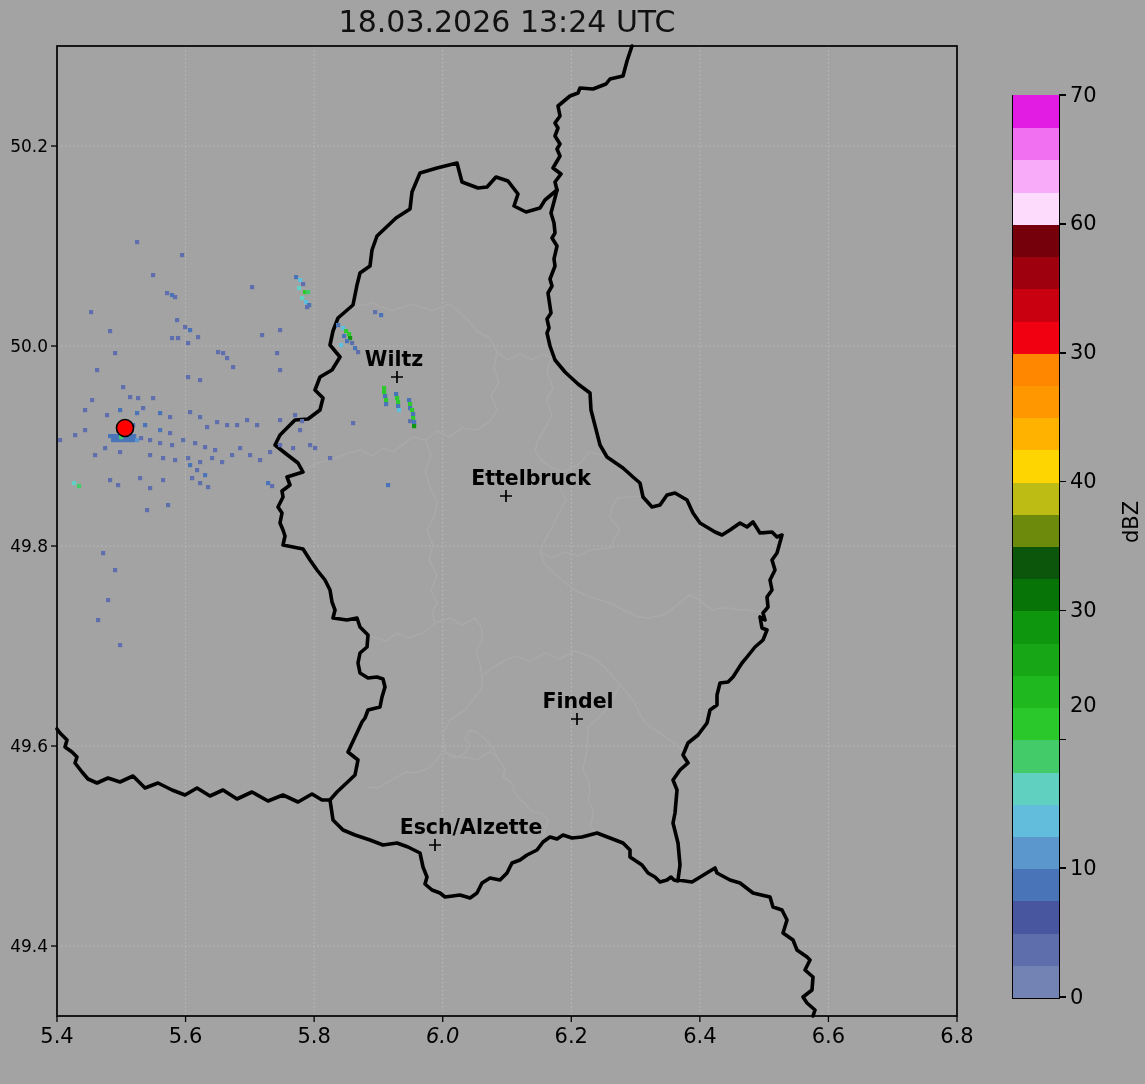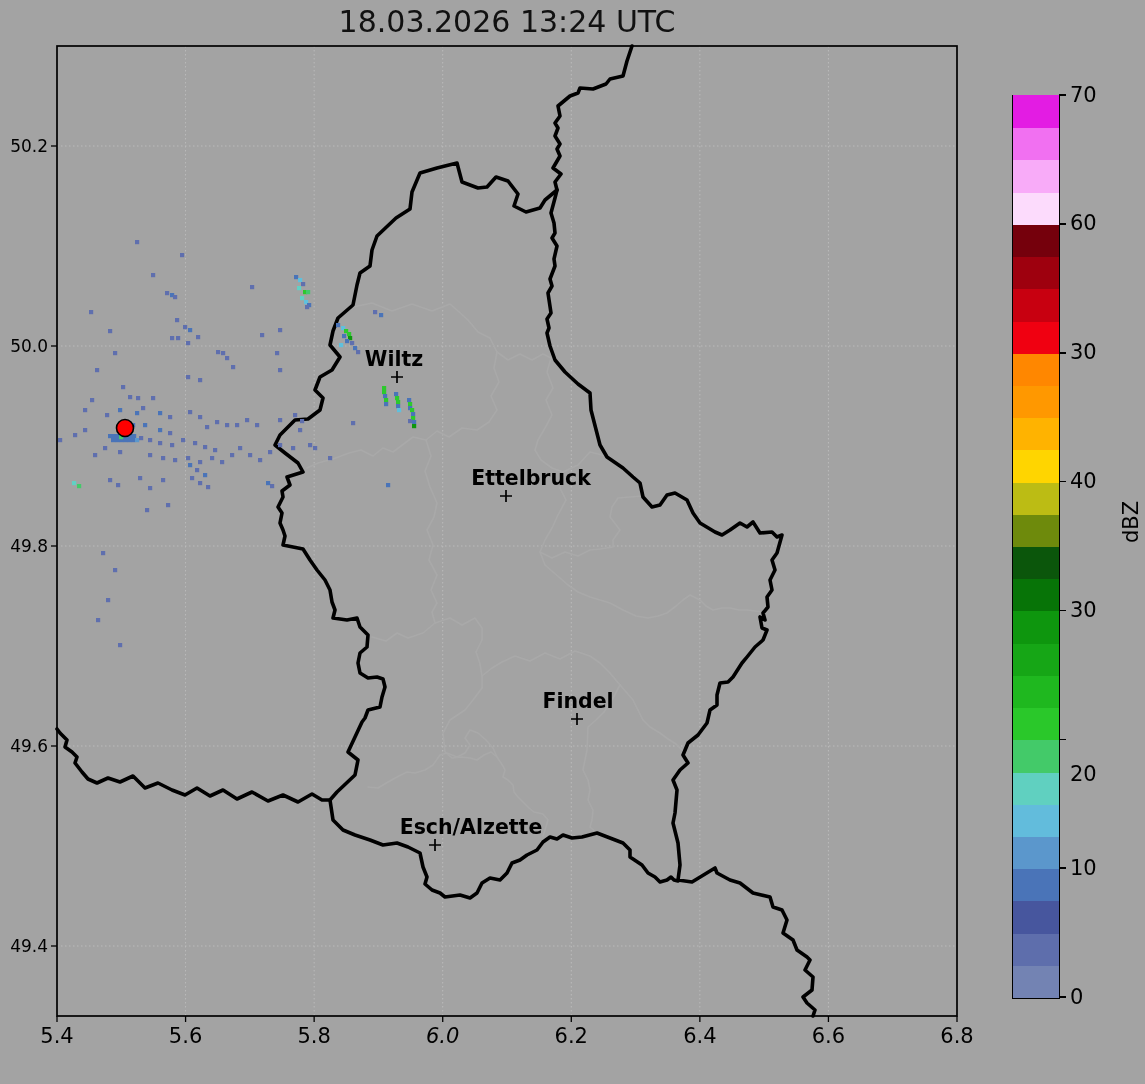--- a/index.html
+++ b/index.html
@@ -309,21 +309,21 @@
       <div class="cb-band" style="bottom: 805.357px; height: 32.8143px; background: rgb(248, 171, 248);"></div>
       <div class="cb-band" style="bottom: 837.571px; height: 32.8143px; background: rgb(241, 112, 241);"></div>
       <div class="cb-band" style="bottom: 869.786px; height: 32.8143px; background: rgb(227, 28, 227);"></div>
     </div>
   <div id="cbticks">
       <div class="cb-tick" style="top: 996.3px;"></div>
       <div class="cb-label" style="top: 986.5px;">0</div>
       <div class="cb-tick" style="top: 867.443px;"></div>
       <div class="cb-label" style="top: 857.643px;">10</div>
       <div class="cb-tick" style="top: 738.586px;"></div>
-      <div class="cb-label" style="top: 764px;">20</div>
+      <div class="cb-label" style="top: 695px;">20</div>
       <div class="cb-tick" style="top: 609.729px;"></div>
       <div class="cb-label" style="top: 599.929px;">30</div>
       <div class="cb-tick" style="top: 480.871px;"></div>
       <div class="cb-label" style="top: 471.071px;">40</div>
       <div class="cb-tick" style="top: 352.014px;"></div>
       <div class="cb-label" style="top: 342.214px;">30</div>
       <div class="cb-tick" style="top: 223.157px;"></div>
       <div class="cb-label" style="top: 213.357px;">60</div>
       <div class="cb-tick" style="top: 94.3px;"></div>
       <div class="cb-label" style="top: 84.5px;">70</div>

